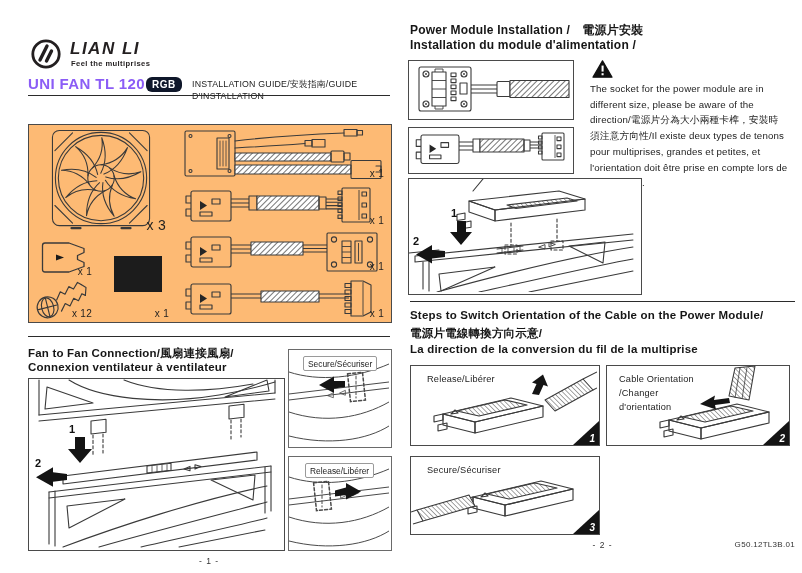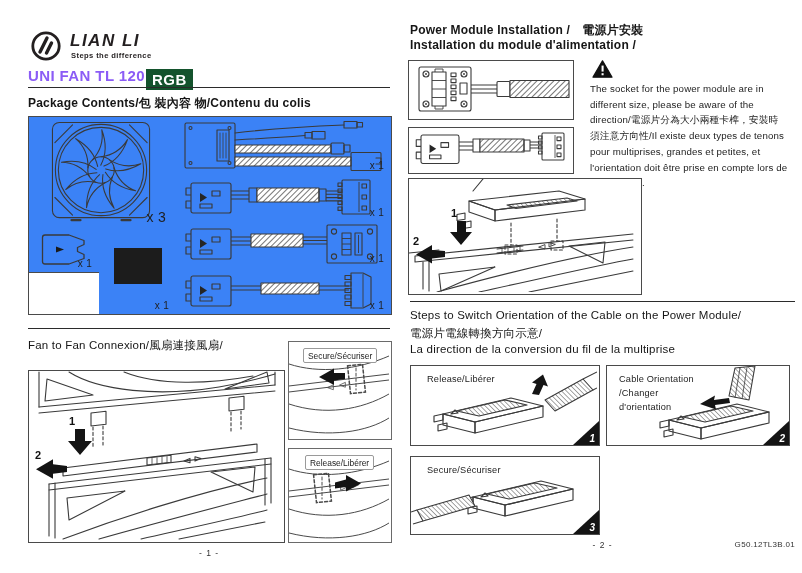--- a/index.html
+++ b/index.html
@@ -8,26 +8,26 @@
     background:#ffffff;color:#1f1f1f;
     font-family:"Liberation Sans", sans-serif;
     -webkit-font-smoothing:antialiased;
   }
   .abs{position:absolute}
   .b{font-weight:bold}
   .box{position:absolute;border:1.2px solid #4a4a4a;background:#fff}
   .thinbox{position:absolute;border:1px solid #6a6a6a;background:#fff}
   .qty{position:absolute;right:7px;bottom:3px;font-size:10px;color:#1f1f1f;letter-spacing:.3px}
   .hr{position:absolute;border-top:1.2px solid #2b2b2b}
-  .h-sec{font-weight:normal;font-size:11.5px;letter-spacing:.2px;color:#161616}
+  .h-sec{font-weight:bold;font-size:11.5px;letter-spacing:.2px;color:#161616}
   .h-main{font-weight:bold;font-size:12px;letter-spacing:.2px;color:#161616}
-  .cell{position:absolute;background:#3b82f6}
+  .cell{position:absolute;background:#fdba74}
   .badge{
-    position:absolute;background:#14532d;color:#fff;font-weight:bold;
-    font-size:15px;padding:1.5px 6px 2.5px;border-radius:0;letter-spacing:.5px
+    position:absolute;background:#0f172a;color:#fff;font-weight:bold;
+    font-size:10px;padding:1.5px 6px 2.5px;border-radius:6px;letter-spacing:.5px
   }
   .stepnum{position:absolute;font-weight:bold;font-size:11px;color:#111}
   .minilabel{
     position:absolute;font-size:8.4px;color:#222;background:#fff;
     border:1px solid #9a9a9a;border-radius:2px;padding:1.5px 4px;white-space:nowrap
   }
   .panlabel{position:absolute;font-size:9.2px;color:#222;letter-spacing:.2px}
   .corner{
     position:absolute;right:0;bottom:0;width:0;height:0;
     border-style:solid;border-width:0 0 24px 26px;
@@ -63,38 +63,38 @@
       <path d="M0 16 L68 0 L100 8 L32 24 Z"></path>
       <path d="M32 24 L100 8 L100 19 L32 35 Z"></path>
       <path d="M0 16 L32 24 L32 35 L0 27 Z"></path>
       <path d="M14 13 L62 2 L84 7 L36 18 Z" fill="url(#hatch2)"></path>
       <path d="M-9 18 l9 -2 v6 l-9 2 z M-5 27 l9 -2 v6 l-9 2 z"></path>
       <path d="M8 16 l4 -4 3 3 z"></path>
     </g>
   </defs>
 </svg>
 
-<div class="abs" style="left:0;top:8px;width:400px;height:535px">
+<div class="abs" style="left:0;top:16px;width:400px;height:535px">
 
   <div class="abs" style="left:30px;top:21px;width:200px;height:36px">
     <svg class="draw abs" style="left:0;top:1px" width="32" height="32" viewBox="0 0 32 32">
       <circle cx="16" cy="16" r="13.2" fill="none" stroke="#231f20" stroke-width="2.8"></circle>
       <path d="M10 22 L17 8" stroke="#231f20" stroke-width="3.4" stroke-linecap="round"></path>
       <path d="M16.5 23 L21.5 13" stroke="#231f20" stroke-width="3.4" stroke-linecap="round"></path>
     </svg>
     <span class="abs b" style="left:40px;top:2px;font-size:17px;font-style:italic;letter-spacing:1.5px;color:#231f20">LIAN LI</span>
-    <span class="abs b" style="left:41px;top:22px;font-size:7.6px;letter-spacing:.4px;color:#231f20">Steps the difference</span>
+    <span class="abs b" style="left:41px;top:22px;font-size:7.6px;letter-spacing:.4px;color:#231f20">Feel the multiprises</span>
   </div>
 
   <span class="abs b" style="left:28px;top:59px;font-size:15px;letter-spacing:.4px;color:#8b5cf6">UNI FAN TL 120</span>
   <span class="badge" style="left:146px;top:61px">RGB</span>
+  <span class="abs" style="left:192px;top:63px;font-size:8.8px;letter-spacing:.2px;color:#222">INSTALLATION GUIDE/安裝指南/GUIDE D'INSTALLATION</span>
 
   <div class="hr" style="left:28px;top:79px;width:362px"></div>
 
-  <div class="abs h-main" style="left:28px;top:87px">Package Contents/包 裝內容 物/Contenu du colis</div>
 
   <div class="abs" style="left:28px;top:108px;width:362px;height:197px;border:1.2px solid #4a4a4a">
 
     <div class="cell" style="left:0;top:0;width:147px;height:112px;border-right:1.2px solid #4a4a4a;border-bottom:1.2px solid #4a4a4a">
       <svg class="draw abs" style="left:21px;top:3px" width="103" height="103" viewBox="0 0 105 105">
         <g stroke="#3a3a3a" fill="none" stroke-width="1.1" stroke-linejoin="round" stroke-linecap="round">
           <rect x="2.5" y="2.5" width="99" height="97" rx="7"></rect>
           <path d="M5 23 L23 5 M81 5 L99 23 M99 79 L81 97 M5 79 L23 97"></path>
           <circle cx="52" cy="51" r="46.5"></circle>
           <circle cx="52" cy="51" r="43.5"></circle>
@@ -119,20 +119,33 @@
     <div class="cell" style="left:0;top:112px;width:70px;height:43px;border-right:1.2px solid #4a4a4a;border-bottom:1.2px solid #4a4a4a">
       <svg class="draw abs" style="left:3px;top:0" width="66" height="41" viewBox="0 0 66 41">
         <g stroke="#3a3a3a" fill="none" stroke-width="1.3" stroke-linejoin="round">
           <path d="M13 6 H37 L52 11.5 V15.5 L45.5 18.5 V22.5 L52 25.5 V29.5 L37 35 H13 C11.2 35 10.5 34.2 10.5 32.5 V8.5 C10.5 6.8 11.2 6 13 6 Z"></path>
           <path d="M24 17.5 l8 3 -8 3 z" fill="#1a1a1a" stroke="none"></path>
         </g>
       </svg>
       <span class="qty">x 1</span>
     </div>
 
+    <div class="cell" style="left:0;top:155px;width:70px;height:42px;border-right:1.2px solid #4a4a4a">
+      <svg class="draw abs" style="left:2px;top:1px" width="66" height="40" viewBox="0 0 66 40">
+        <g stroke="#3a3a3a" fill="none" stroke-width="1.15" stroke-linejoin="round" stroke-linecap="round" transform="rotate(-14 30 22)">
+          <circle cx="16" cy="23" r="10.5"></circle>
+          <ellipse cx="16" cy="23" rx="6" ry="9.6"></ellipse>
+          <path d="M16 13.5 V32.5 M6.5 23 H25.5"></path>
+          <path d="M26.5 18 L32 11 L36 14.5 L41.5 8 L45.5 11.5 L51 6 L54 9"></path>
+          <path d="M28.5 30 L34 23.5 L38 27 L43.5 20.5 L47.5 24 L52.5 18 L55.5 20.5"></path>
+          <path d="M54 9 L58 13 L55.5 20.5"></path>
+        </g>
+      </svg>
+      <span class="qty">x 12</span>
+    </div>
 
     <div class="cell" style="left:70px;top:112px;width:77px;height:85px;border-right:1.2px solid #4a4a4a">
       <div class="abs" style="left:15px;top:19px;width:48px;height:36px;background:#1c1c1c"></div>
       <span class="qty">x 1</span>
     </div>
 
     <div class="cell" style="left:147px;top:0;width:215px;height:57px;border-bottom:1.2px solid #4a4a4a">
       <svg class="draw abs" style="left:1px;top:1px" width="213" height="55" viewBox="0 0 213 55">
         <g stroke="#3a3a3a" fill="none" stroke-width="1.1" stroke-linejoin="round" stroke-linecap="round">
           <rect x="8" y="5" width="50" height="45" rx="1.5"></rect>
@@ -219,21 +232,22 @@
             <rect x="168" y="28" width="6" height="4"></rect>
           <rect x="168" y="34.5" width="6" height="4"></rect>
         </g>
       </svg>
       <span class="qty">x 1</span>
     </div>
   </div>
 
   <div class="hr" style="left:28px;top:320px;width:362px"></div>
 
-  <div class="abs h-sec" style="left:28px;top:330px">Fan to Fan Connexion/風扇連接風扇/</div>
+  <div class="abs h-sec" style="left:28px;top:330px">Fan to Fan Connection/風扇連接風扇/</div>
+  <div class="abs h-sec" style="left:28px;top:345px">Connexion ventilateur à ventilateur</div>
 
   <div class="box" style="left:28px;top:362px;width:255px;height:171px">
     <svg class="draw abs" style="left:0;top:0" width="253" height="169" viewBox="0 0 253 169">
       <g stroke="#3a3a3a" fill="none" stroke-width="1.1" stroke-linejoin="round" stroke-linecap="round">
         <path d="M10 1 V36 M246 1 V14"></path>
         <path d="M10 36 L246 14 M10 42 L246 20"></path>
         <path d="M40 1 C70 20 130 26 190 16 C213 12 233 7 246 3"></path>
         <path d="M95 1 C130 15 180 13 224 5"></path>
         <path d="M16 30 L64 24 L18 8 Z"></path>
         <path d="M240 12 L196 18 L238 1 Z"></path>

